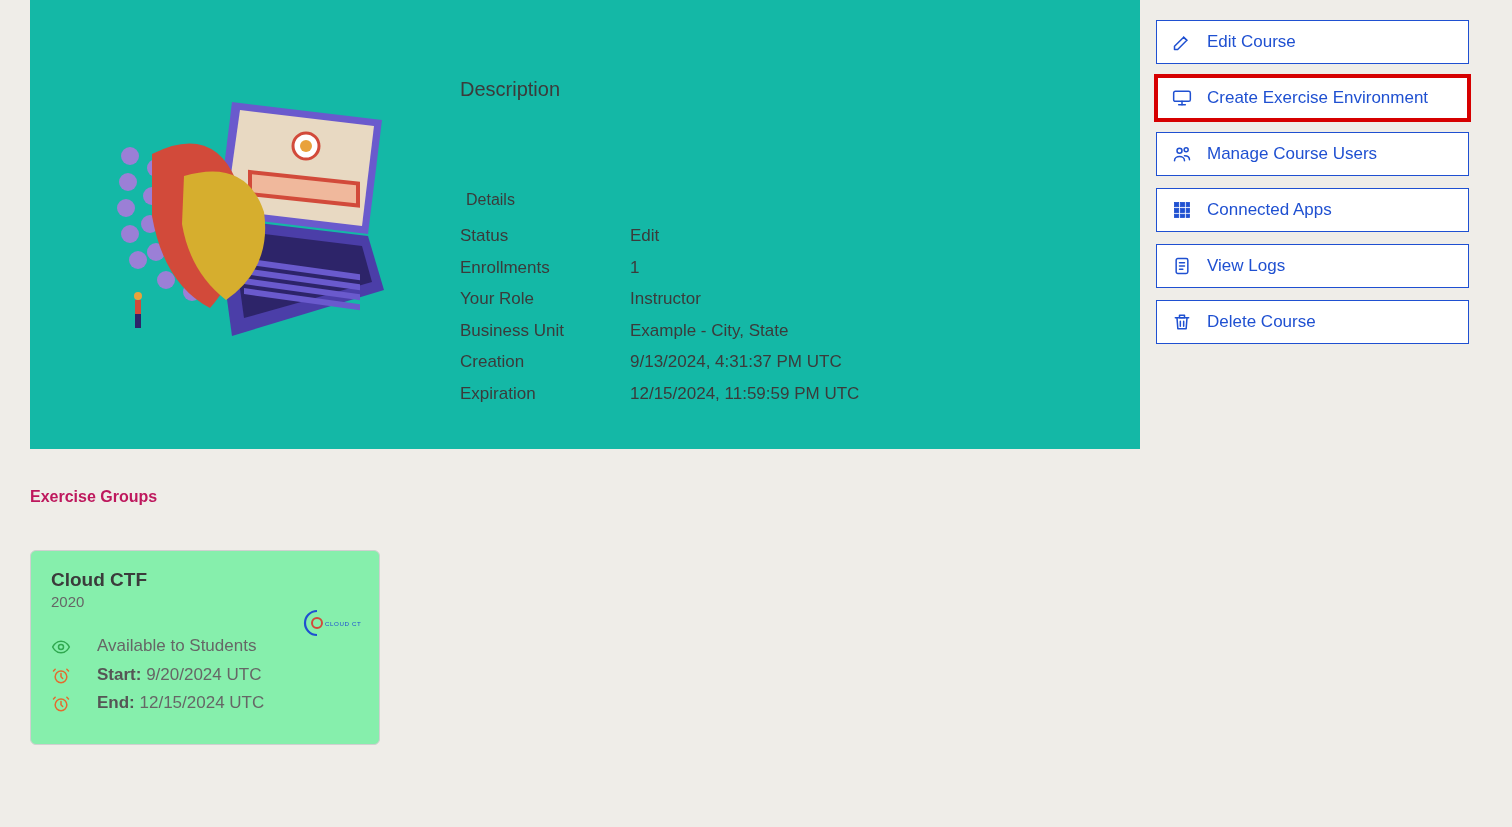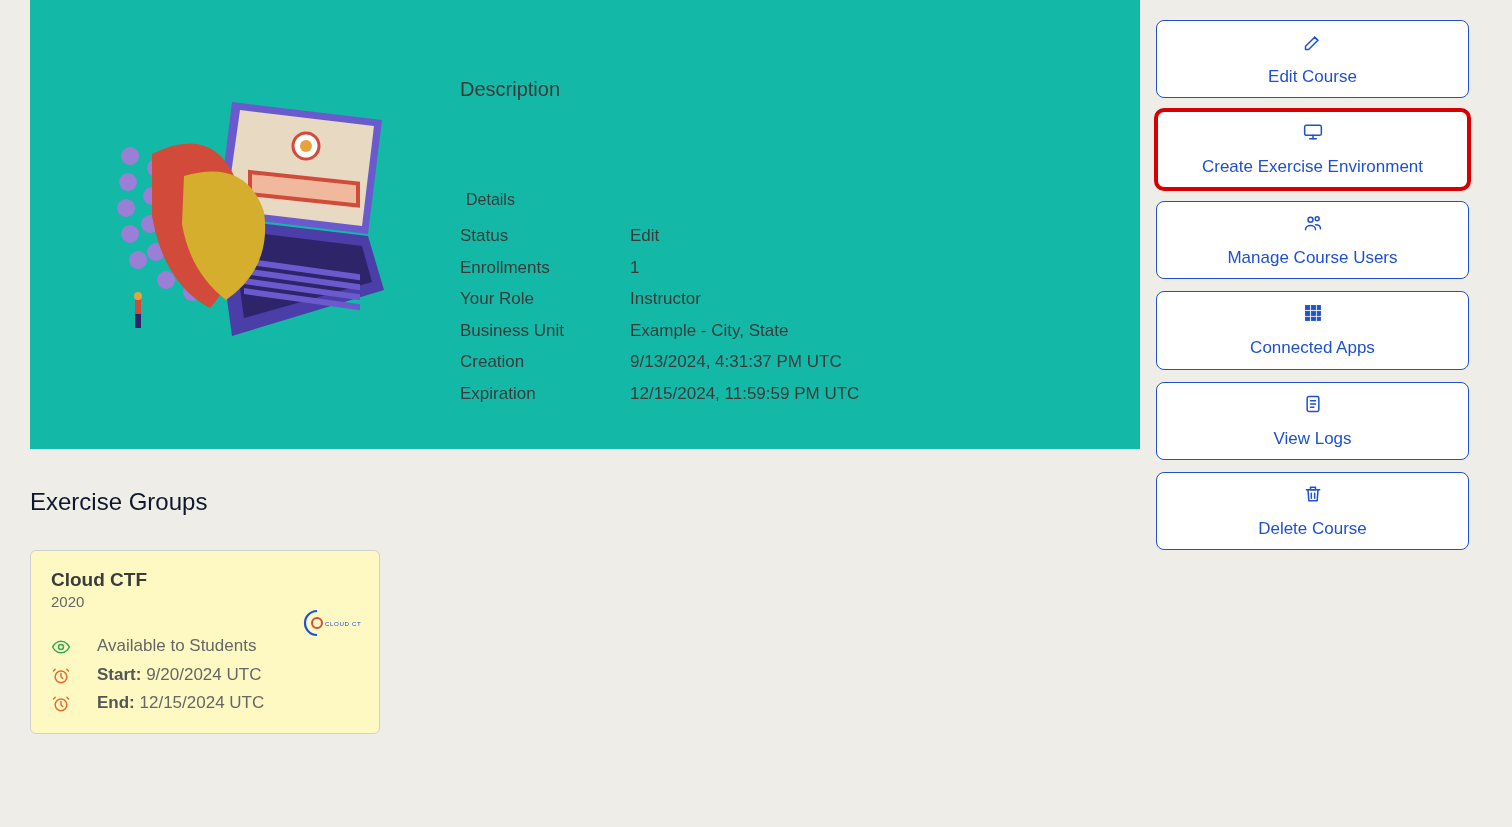--- a/index.html
+++ b/index.html
@@ -69,55 +69,55 @@
     flex-direction: column;
     gap: 12px;
   }
   .action-btn {
     display: flex;
     align-items: center;
     gap: 14px;
     border: 1px solid #1f50d1;
     background: #ffffff;
     color: #1f50d1;
-    border-radius: 8px;
+    border-radius: 0;
     padding: 10px 14px;
     font-size: 17px;
     cursor: pointer;
     line-height: 1.2;
-    flex-direction: column;
   }
   .action-btn.highlight {
     outline: 4px solid #d60000;
     outline-offset: -2px;
   }
   .action-btn .icon-slot {
     width: 22px; height: 22px;
     display: flex; align-items: center; justify-content: center;
     flex-shrink: 0;
   }
   .action-btn .icon-slot svg { stroke: #1f50d1; }
 
   .ex-groups-title {
     position: absolute;
     left: 30px;
     top: 488px;
-    font-size: 24px;
-    color: #0f172a;
+    font-size: 16px;
+    color: #be185d;
+    font-weight: bold;
   }
 
   .group-card {
     position: absolute;
     left: 30px;
     top: 550px;
     width: 350px;
-    background: #fef9c3;
+    background: #86efac;
     border: 1px solid #d0d0d0;
     border-radius: 6px;
-    padding: 18px 20px 17px 20px;
+    padding: 18px 20px 28px 20px;
   }
   .group-title {
     font-size: 19px;
     font-weight: bold;
     color: #3b3b3b;
   }
   .group-sub {
     font-size: 15px;
     color: #666;
     margin-top: 2px;

